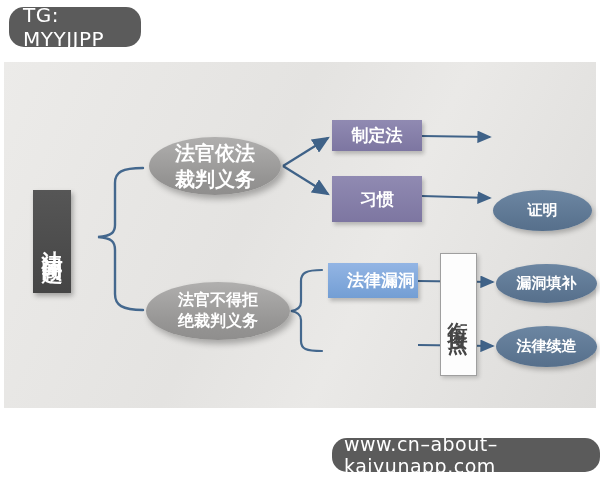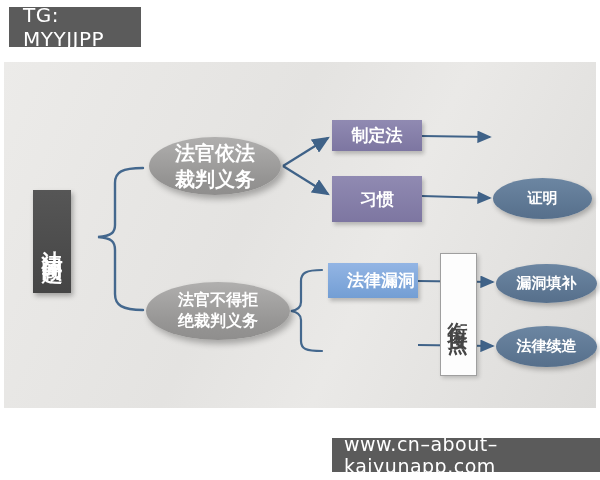--- a/index.html
+++ b/index.html
@@ -1,21 +1,21 @@
 <!DOCTYPE html>
 <html><head>
 <meta charset="utf-8">
 <style>
   * { margin: 0; padding: 0; box-sizing: border-box; }
   html,body { width: 600px; height: 480px; background: #ffffff; overflow: hidden;
               font-family: "DejaVu Sans", "Liberation Sans", sans-serif; }
 
   
   .badge { position: absolute; background: #5b5b5b; color: #ffffff;
-           display: flex; align-items: center; font-size: 20px; letter-spacing: .5px; }
+           display: flex; align-items: center; font-size: 20px; letter-spacing: .5px; border-radius: 15px; }
   .badge.top { left: 9px; top: 7px; width: 132px; height: 40px; padding-left: 14px; }
   .badge.bottom { left: 332px; top: 438px; width: 268px; height: 34px;
                   padding-left: 12px; font-size: 19px; }
 
   
   .slide { position: absolute; left: 4px; top: 62px; width: 592px; height: 346px;
            background: linear-gradient(115deg, #ecebe9 0%, #e4e3e1 42%, #eae9e7 62%, #dcdbd9 100%); }
   .slide svg.wires { position: absolute; left: 0; top: 0; z-index: 1; }
 
   .node { position: absolute; z-index: 2; display: flex; align-items: center;
@@ -44,21 +44,21 @@
               box-shadow: 2px 3px 4px rgba(0,0,0,.22);
               font-size: 17px; font-weight: 600; }
   .blue-box.b1 { left: 324px; top: 201px; width: 90px; height: 35px; padding-left: 16px; }
   .blue-box.b2 { left: 324px; top: 265px; width: 90px; height: 35px; }
 
   .slate-ellipse { border-radius: 50%;
               background: linear-gradient(180deg,#6c86a2 0%,#566f8b 100%);
               box-shadow: 2px 3px 5px rgba(0,0,0,.25);
               font-size: 15px; font-weight: 600; }
   .slate-ellipse.r1 { left: 489px; top: 56px;  width: 99px; height: 41px; }
-  .slate-ellipse.r2 { left: 489px; top: 116px; width: 99px; height: 41px; text-align: center; }
+  .slate-ellipse.r2 { left: 489px; top: 128px; width: 99px; height: 41px; text-align: center; }
   .slate-ellipse.r3 { left: 492px; top: 202px; width: 101px; height: 39px; }
   .slate-ellipse.r4 { left: 492px; top: 264px; width: 101px; height: 41px; }
 
   .joint-box { left: 436px; top: 191px; width: 37px; height: 123px; z-index: 3;
               background: #fdfdfd; border: 1px solid #9f9f9f;
               box-shadow: 2px 2px 4px rgba(0,0,0,.18);
               writing-mode: vertical-rl; color: #454545; font-size: 20px;
               font-weight: 600; letter-spacing: 6px; }
 
   .footer-bar { position: absolute; left: 0; bottom: 0; width: 592px; height: 24px;

